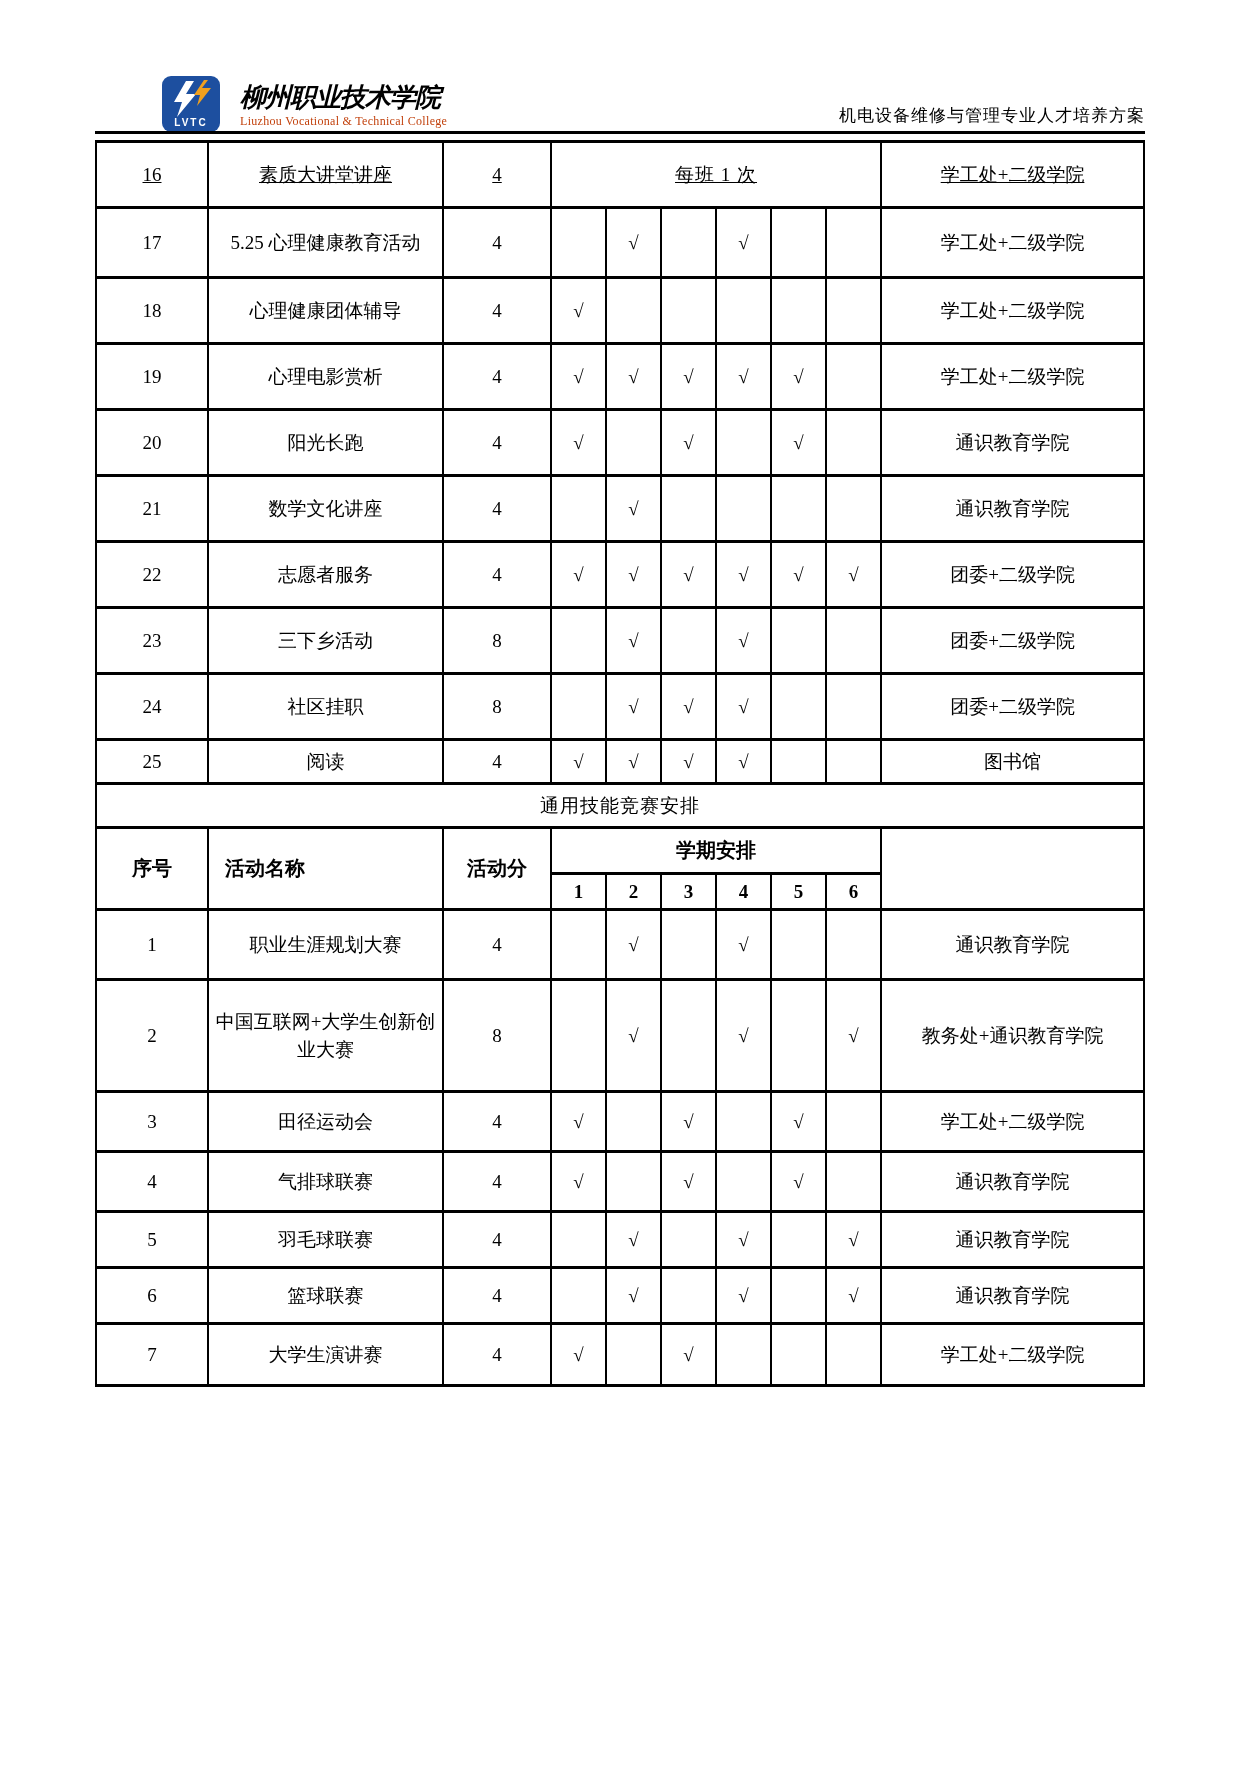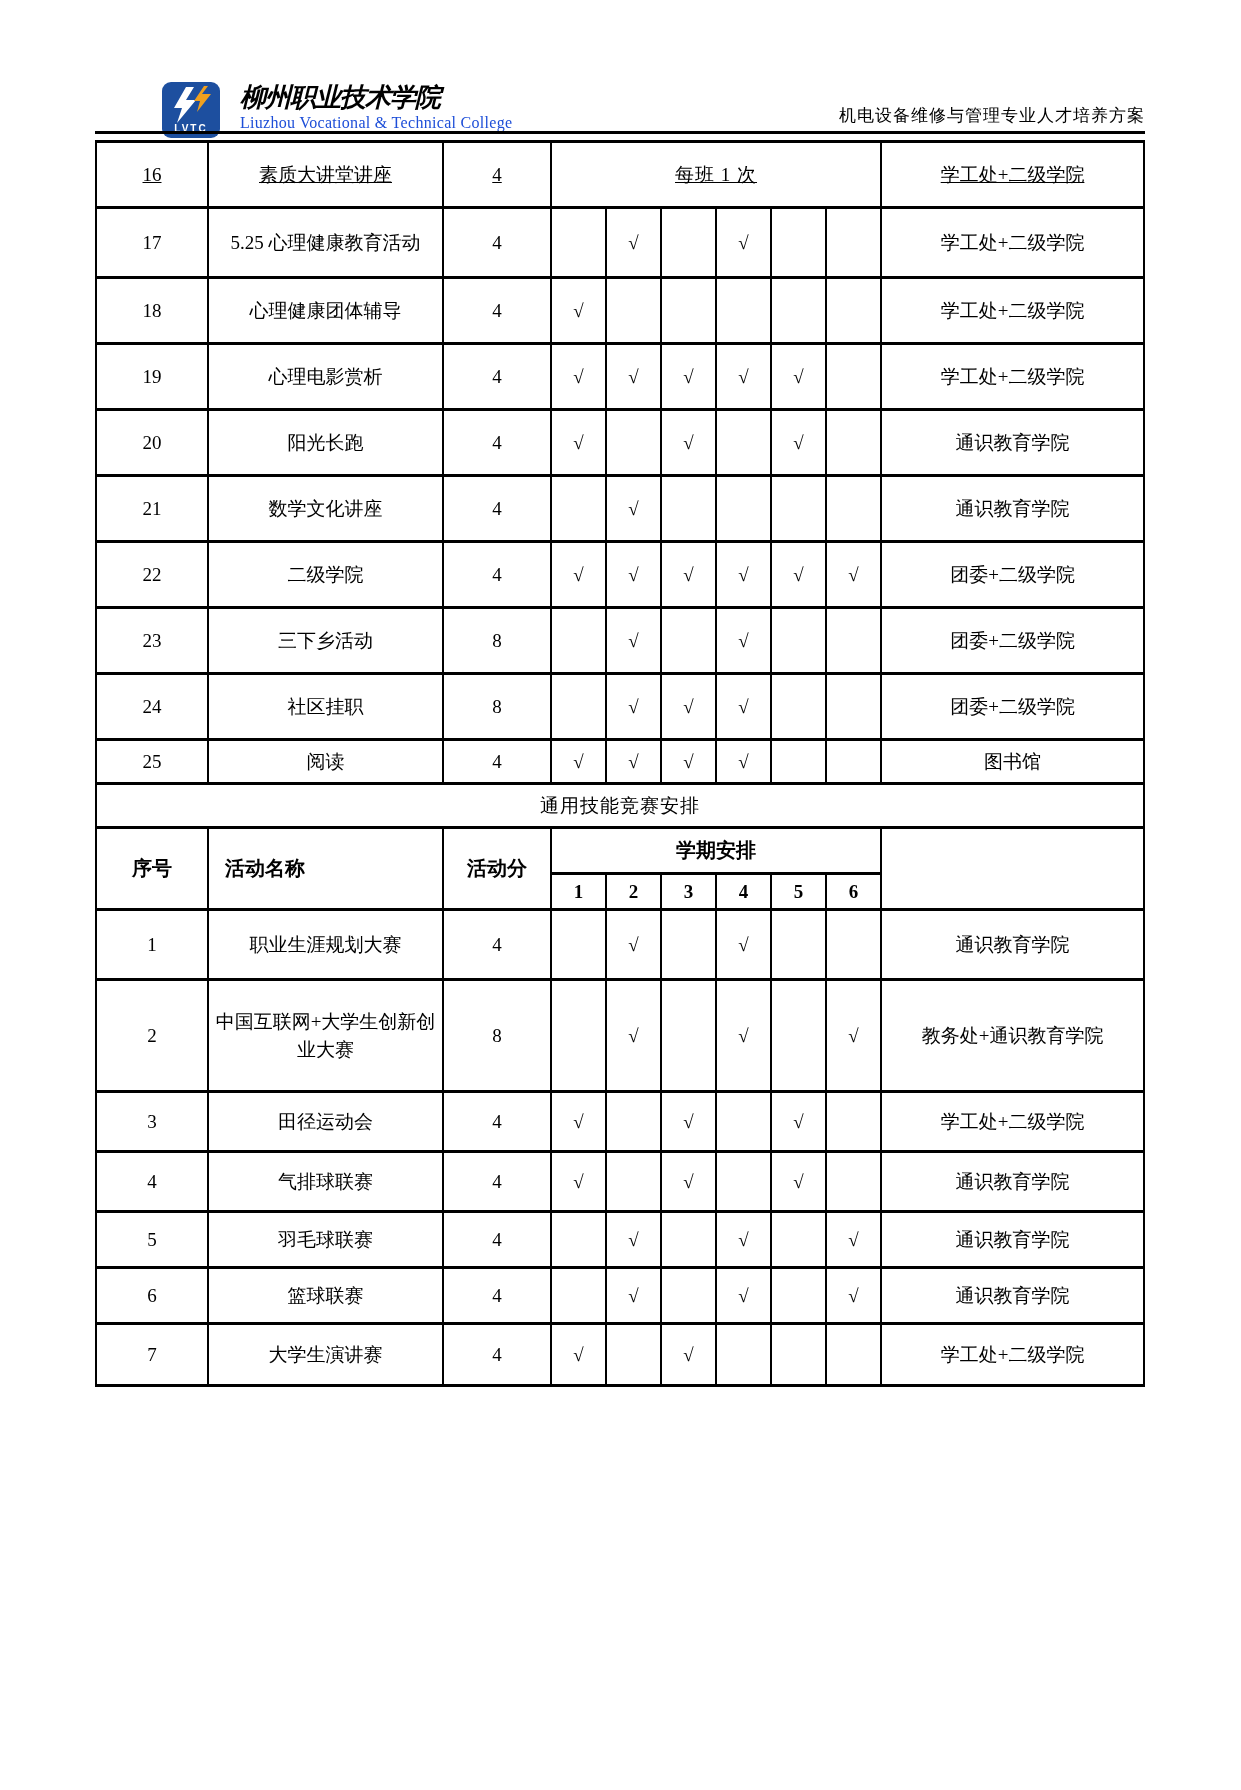--- a/index.html
+++ b/index.html
@@ -6,38 +6,38 @@
   .page{
     position:relative;
     width:1241px;height:1790px;
     background:#fff;
     font-family:"Liberation Serif","DejaVu Serif",serif;
     color:#000;
     overflow:hidden;
   }
   
   .logo{
-    position:absolute;left:162px;top:82px;
+    position:absolute;left:162px;top:76px;
     width:58px;height:56px;border-radius:9px;
     display:flex;flex-direction:column;align-items:center;justify-content:flex-end;
   }
   .logo-text{
     font-family:"Liberation Sans","DejaVu Sans",sans-serif;
     font-size:10px;font-weight:bold;color:#fff;letter-spacing:2px;
     padding-bottom:4px;line-height:1;
   }
   .logo svg{position:absolute;top:4px;left:8px;}
   .college-cn{
     position:absolute;left:240px;top:80px;
     font-size:26px;font-weight:bold;font-style:italic;
     letter-spacing:-1px;white-space:nowrap;
   }
   .college-en{
     position:absolute;left:240px;top:114px;
-    font-size:16px;color:#1d4ed8;letter-spacing:0.3px;white-space:nowrap;
+    font-size:12px;color:#c2410c;letter-spacing:0.3px;white-space:nowrap;
   }
   .doc-title{
     position:absolute;right:96px;top:104px;
     font-size:17px;letter-spacing:1px;white-space:nowrap;
   }
   .rule{
     position:absolute;left:95px;top:131px;width:1050px;height:3px;background:#000;
   }
   
   table.doc-table{
@@ -164,21 +164,21 @@
           <td class="c-check"></td>
           <td class="c-check">√</td>
           <td class="c-check"></td>
           <td class="c-check"></td>
           <td class="c-check"></td>
           <td class="c-check"></td>
           <td class="c-dept dept-left">通识教育学院</td>
         </tr>
         <tr style="height: 66px;">
           <td class="c-no">22</td>
-          <td class="c-name">二级学院</td>
+          <td class="c-name">志愿者服务</td>
           <td class="c-score bold">4</td>
           <td class="c-check">√</td>
           <td class="c-check">√</td>
           <td class="c-check">√</td>
           <td class="c-check">√</td>
           <td class="c-check">√</td>
           <td class="c-check">√</td>
           <td class="c-dept dept-left">团委+二级学院</td>
         </tr>
         <tr style="height: 66px;">

